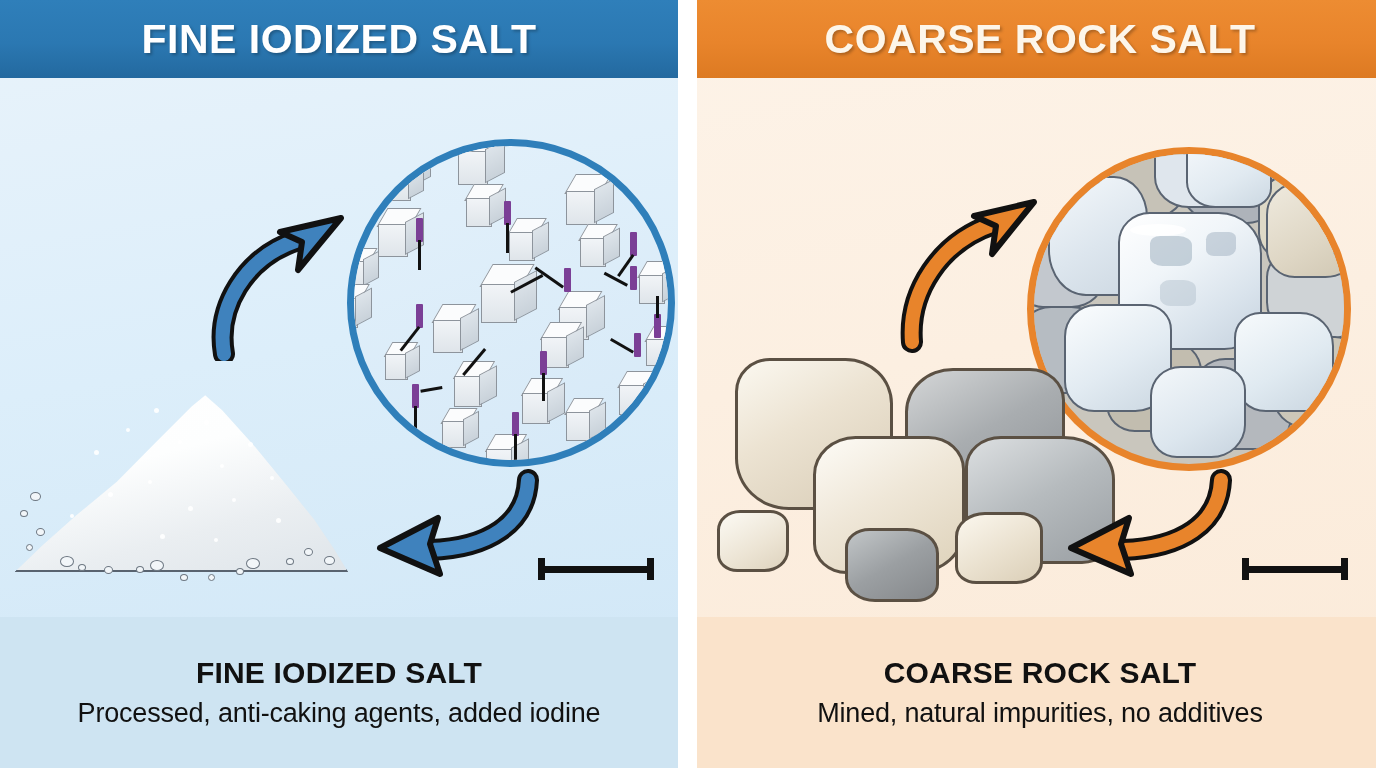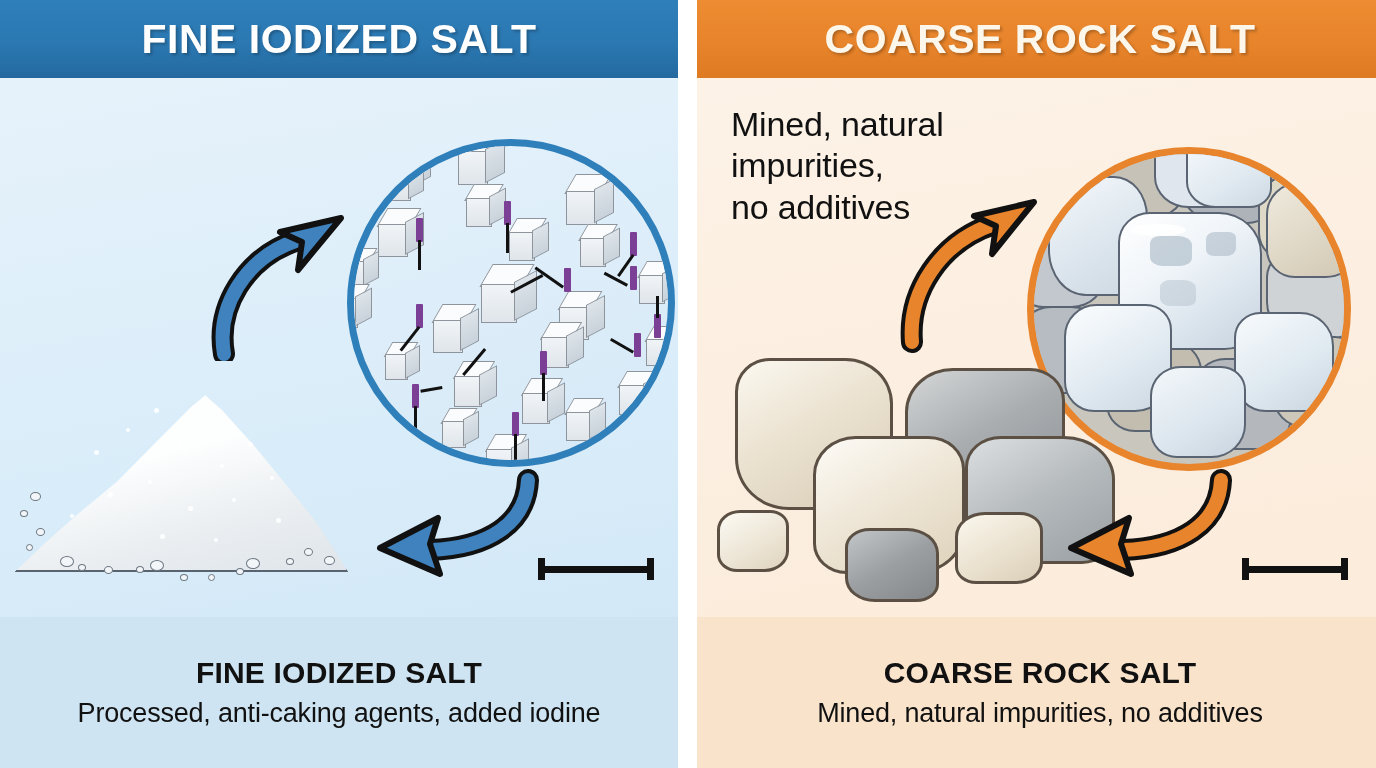--- a/index.html
+++ b/index.html
@@ -520,23 +520,20 @@
 
   <div class="divider"></div>
 
   <div class="panel panel-right">
     <div class="panel-body">
 
       <div class="header-band">
         <div class="header-title">COARSE ROCK SALT</div>
       </div>
 
-      <div class="desc" style="left:34px;top:104px;width:300px;">Mined, natural
-impurities,
-no additives</div>
 
       <div class="circle circle-right" style="left:330px;top:147px;">
 
         <div class="rockbit" style="left:-14px;top:-10px;width:92px;height:84px;background:#b9b4a8;border-radius:28% 42% 34% 46%;"></div>
         <div class="rockbit" style="left:64px;top:-18px;width:86px;height:80px;background:#c6c2b7;border-radius:40% 30% 44% 32%;"></div>
         <div class="rockbit" style="left:146px;top:-14px;width:92px;height:80px;background:#aeb3ba;border-radius:32% 46% 30% 44%;"></div>
         <div class="rockbit" style="left:224px;top:18px;width:94px;height:86px;background:#ded9c7;border-radius:38% 30% 46% 32%;"></div>
         <div class="rockbit" style="left:-18px;top:66px;width:86px;height:84px;background:#c3c8ce;border-radius:44% 32% 38% 30%;"></div>
         <div class="rockbit" style="left:232px;top:96px;width:92px;height:86px;background:#cfd3d6;border-radius:30% 44% 34% 42%;"></div>
         <div class="rockbit" style="left:-16px;top:152px;width:88px;height:84px;background:#b6bcc2;border-radius:36% 42% 30% 46%;"></div>

